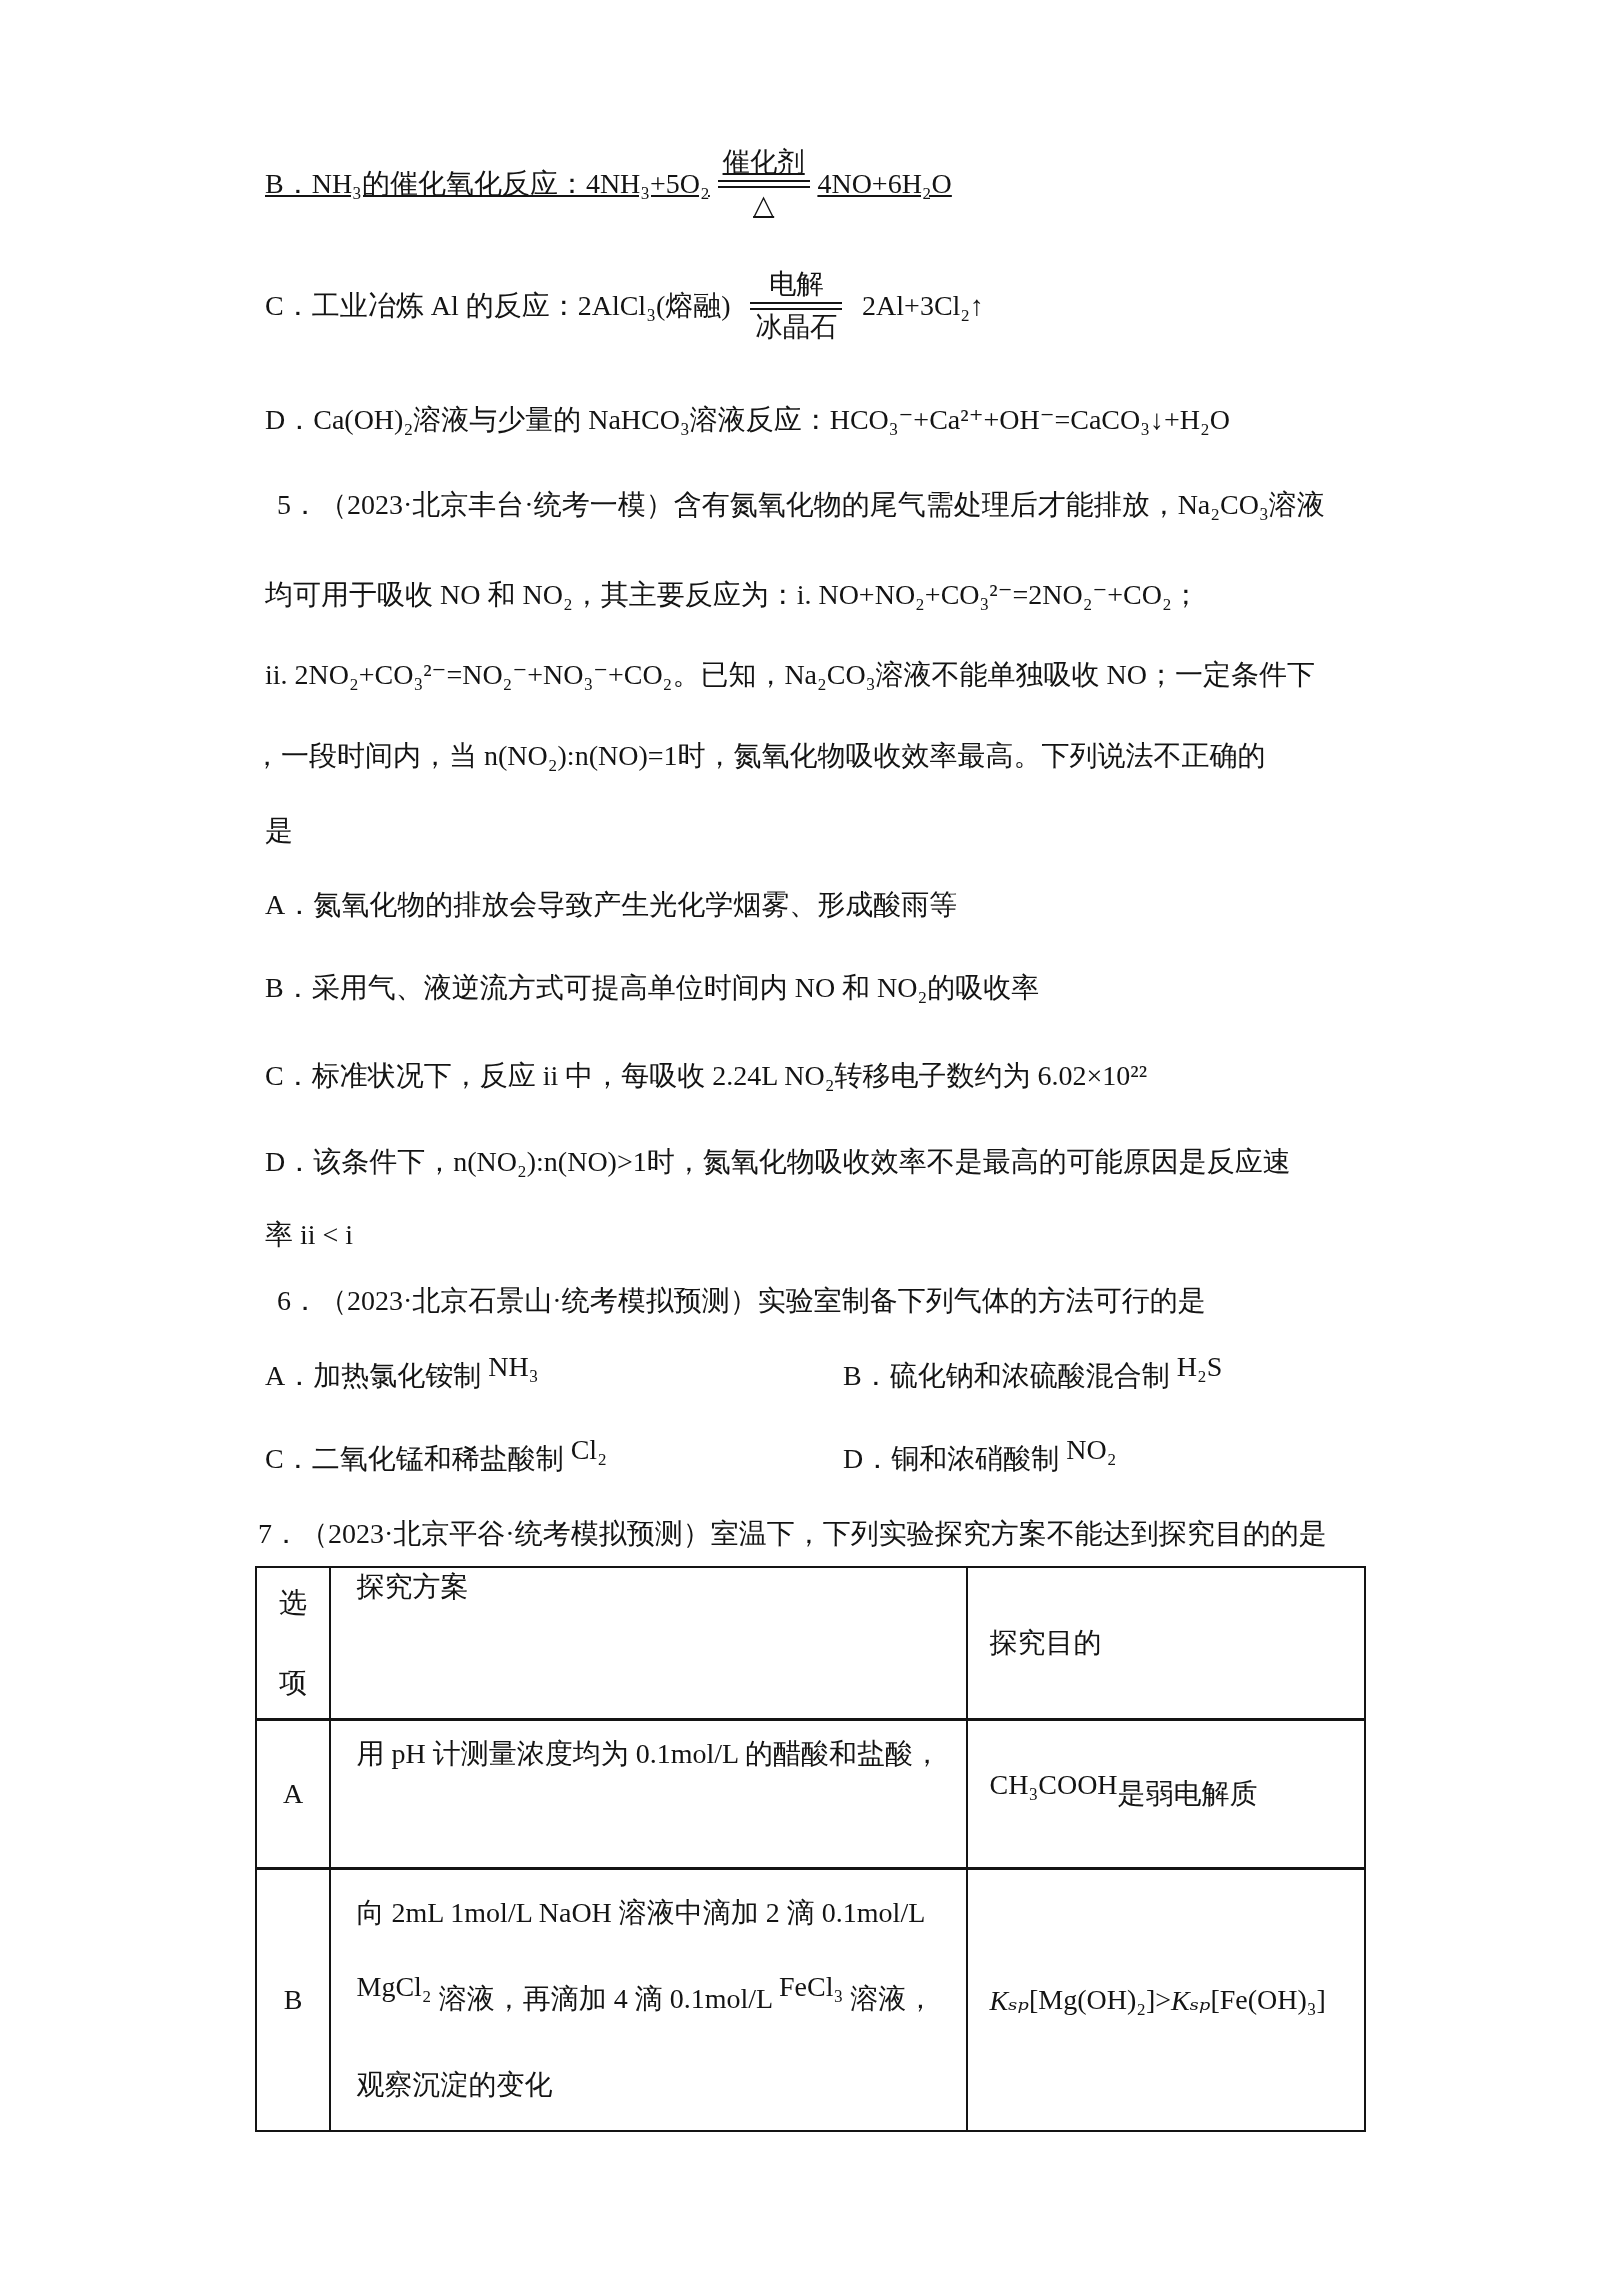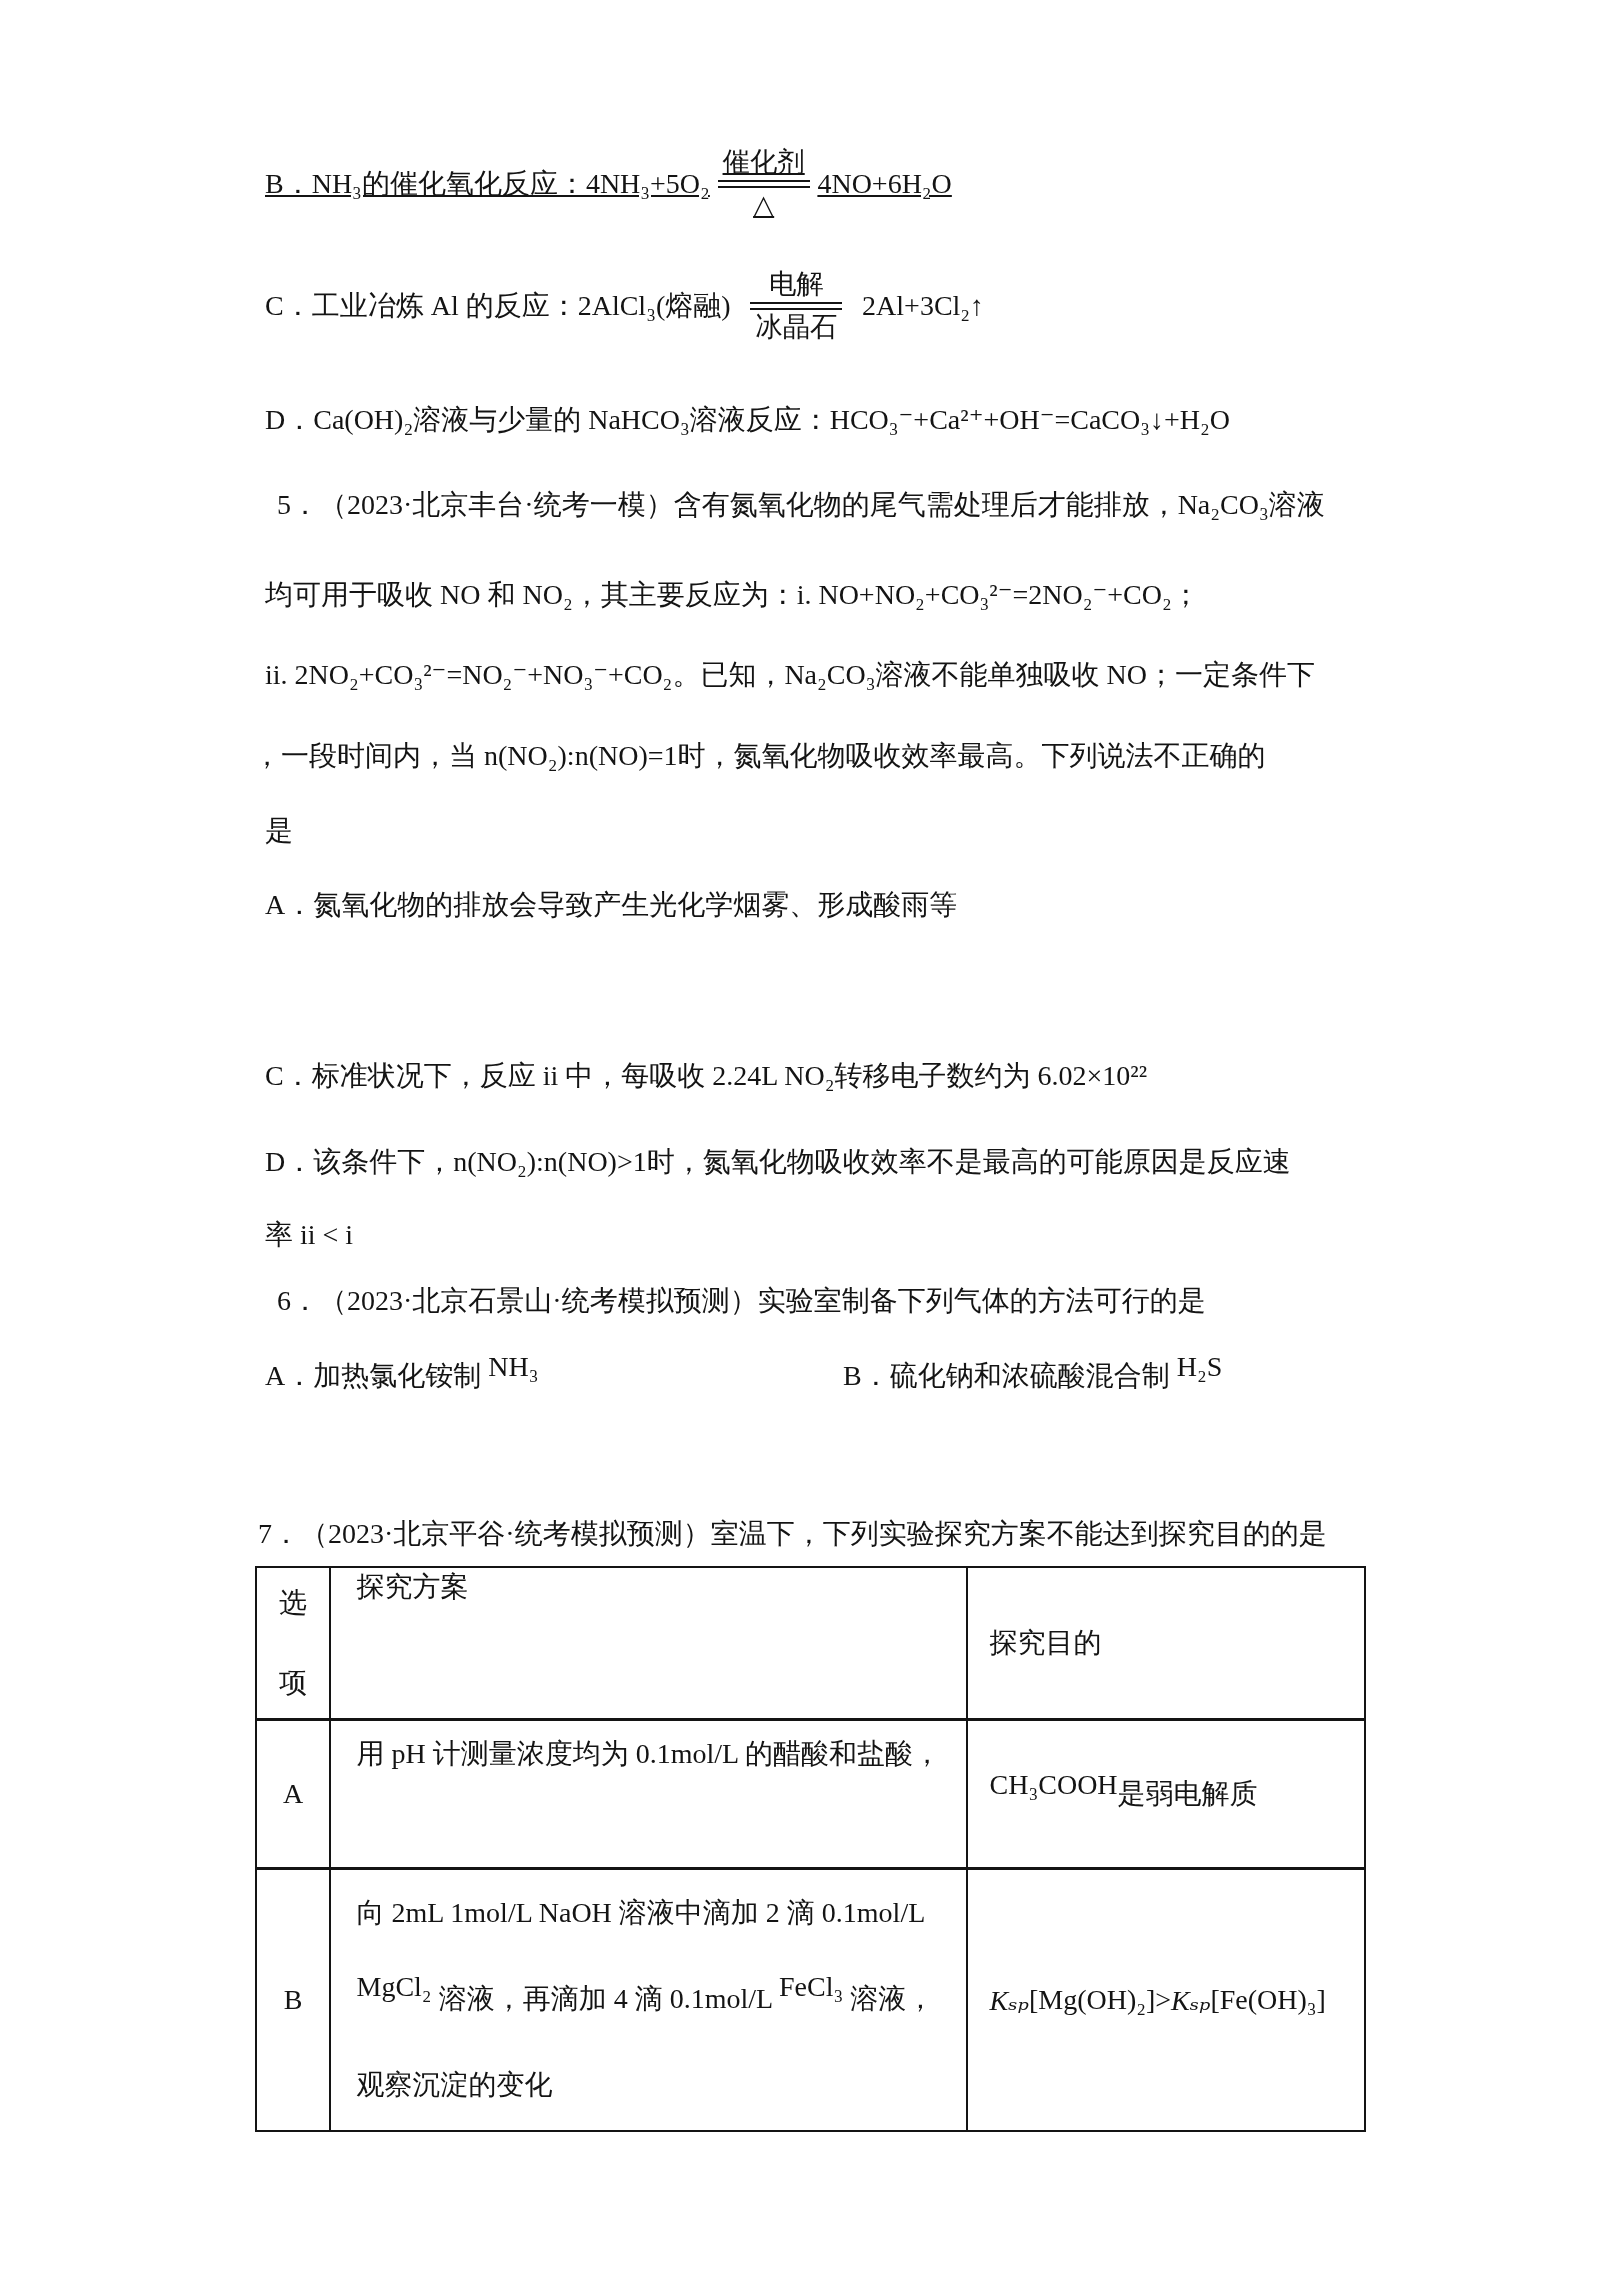--- a/index.html
+++ b/index.html
@@ -87,31 +87,36 @@
 
   <div class="line" style="top:400px;">D．Ca(OH)₂溶液与少量的 NaHCO₃溶液反应：HCO₃⁻+Ca²⁺+OH⁻=CaCO₃↓+H₂O</div>
 
   <div class="line stem" style="top:485px;">5．（2023·北京丰台·统考一模）含有氮氧化物的尾气需处理后才能排放，Na₂CO₃溶液</div>
   <div class="line" style="top:575px;">均可用于吸收 NO 和 NO₂，其主要反应为：i. NO+NO₂+CO₃²⁻=2NO₂⁻+CO₂；</div>
   <div class="line" style="top:655px;">ii. 2NO₂+CO₃²⁻=NO₂⁻+NO₃⁻+CO₂。已知，Na₂CO₃溶液不能单独吸收 NO；一定条件下</div>
   <div class="line" style="left:253px; top:736px;">，一段时间内，当 n(NO₂):n(NO)=1时，氮氧化物吸收效率最高。下列说法不正确的</div>
   <div class="line" style="top:811px;">是</div>
 
   <div class="line" style="top:885px;">A．氮氧化物的排放会导致产生光化学烟雾、形成酸雨等</div>
+  <div class="line" style="top:968px;">B．采用气、液逆流方式可提高单位时间内 NO 和 NO₂的吸收率</div>
   <div class="line" style="top:1056px;">C．标准状况下，反应 ii 中，每吸收 2.24L  NO₂转移电子数约为 6.02×10²²</div>
   <div class="line" style="top:1142px;">D．该条件下，n(NO₂):n(NO)&gt;1时，氮氧化物吸收效率不是最高的可能原因是反应速</div>
   <div class="line" style="top:1215px;">率 ii &lt; i</div>
 
   <div class="line stem" style="top:1281px;">6．（2023·北京石景山·统考模拟预测）实验室制备下列气体的方法可行的是</div>
 
   <div class="optrow" style="top:1356px;">
     <span class="opt-left"><span>A．加热氯化铵制 </span><span class="raised-sm">NH₃</span></span>
     <span><span>B．硫化钠和浓硫酸混合制 </span><span class="raised-sm">H₂S</span></span>
   </div>
 
+  <div class="optrow" style="top:1439px;">
+    <span class="opt-left"><span>C．二氧化锰和稀盐酸制 </span><span class="raised-sm">Cl₂</span></span>
+    <span><span>D．铜和浓硝酸制 </span><span class="raised-sm">NO₂</span></span>
+  </div>
 
   <div class="line" style="left:258px; top:1514px;">7．（2023·北京平谷·统考模拟预测）室温下，下列实验探究方案不能达到探究目的的是</div>
 
   <div class="qtable">
 
     <div class="trow h-row">
       <div class="tc tc1">
         <span class="h1span">选项</span>
       </div>
       <div class="tc tc2">

